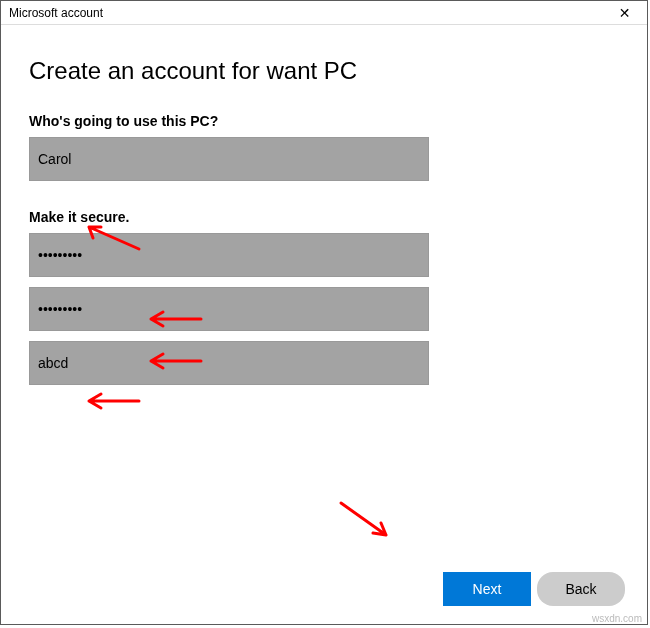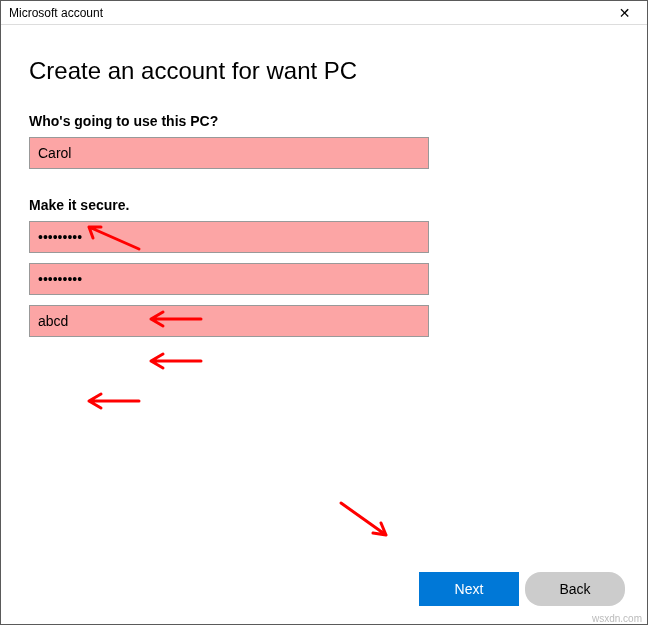--- a/index.html
+++ b/index.html
@@ -60,39 +60,39 @@
       max-width: 570px;
     }
     .label {
       font-size: 14px;
       font-weight: 600;
       color: #000;
       margin-bottom: 8px;
     }
     .field {
       width: 400px;
-      height: 32px;
+      height: 44px;
       border: 1.5px solid #999;
       padding: 4px 8px;
       font-size: 14px;
       font-family: inherit;
       display: block;
       margin-bottom: 10px;
-      background: #fca5a5;
+      background: #a3a3a3;
     }
     .section-gap { margin-top: 28px; }
     .footer {
       position: absolute;
       bottom: 18px;
       right: 22px;
       display: flex;
       gap: 6px;
     }
     .btn {
-      width: 100px;
+      width: 88px;
       height: 34px;
       border: none;
       font-size: 14px;
       font-family: inherit;
       cursor: pointer;
     }
     .btn-primary { background: #0078d7; color: #fff; }
     .btn-secondary { background: #cccccc; color: #000; border-radius: 16px; }
     .arrow {
       position: absolute;

